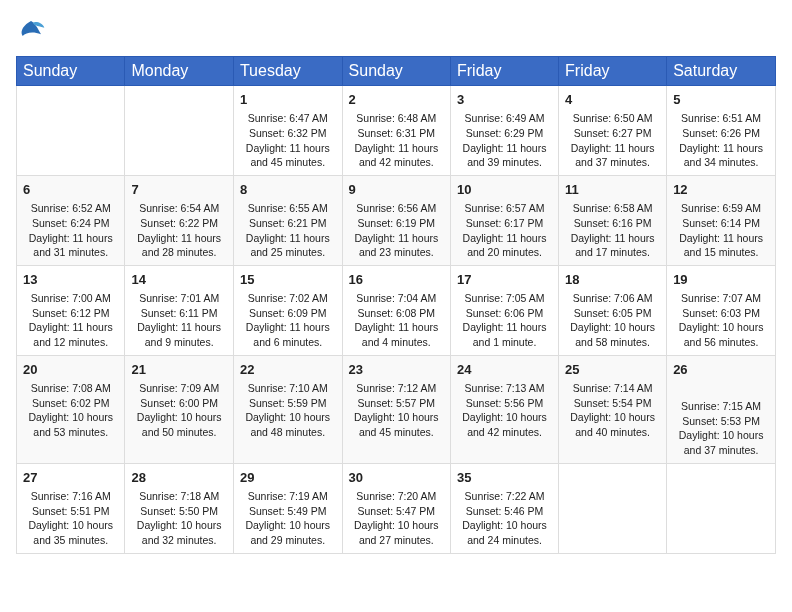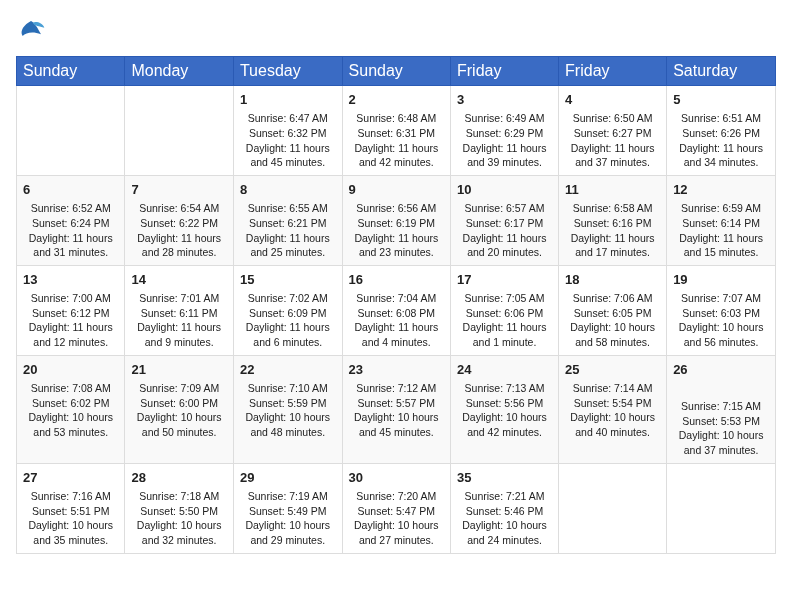--- a/index.html
+++ b/index.html
@@ -299,21 +299,21 @@
 Daylight: 10 hours and 29 minutes.</div>
         </td>
         <td>
           <span class="day-num">30</span>
           <div class="day-info" style="white-space: pre-line;">Sunrise: 7:20 AM
 Sunset: 5:47 PM
 Daylight: 10 hours and 27 minutes.</div>
         </td>
         <td>
           <span class="day-num">35</span>
-          <div class="day-info" style="white-space: pre-line;">Sunrise: 7:21 AM
+          <div class="day-info" style="white-space: pre-line;">Sunrise: 7:22 AM
 Sunset: 5:46 PM
 Daylight: 10 hours and 24 minutes.</div>
         </td>
         <td></td>
         <td></td>
       </tr>
     </tbody>
 </table>
 
 </body></html>

